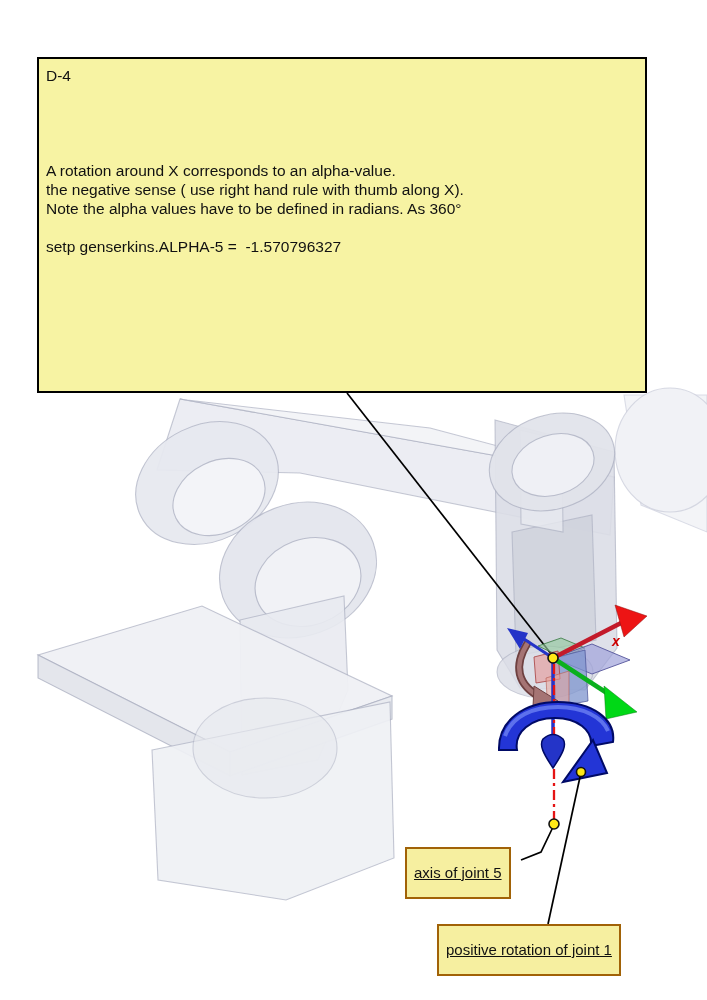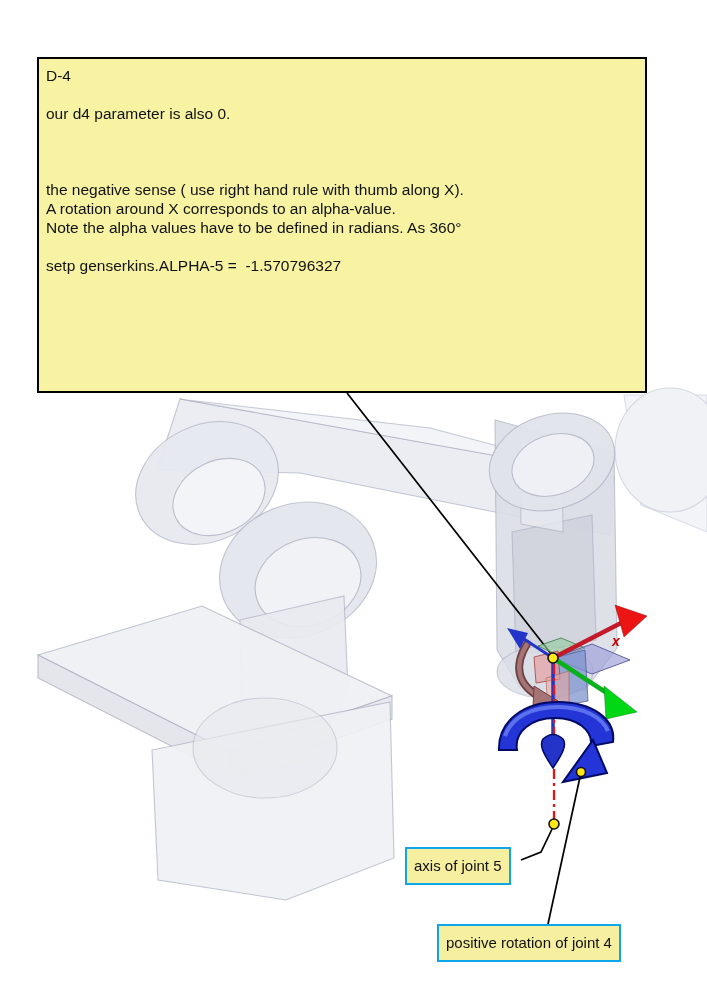--- a/index.html
+++ b/index.html
@@ -8,23 +8,23 @@
     font-family:"Liberation Sans", sans-serif;overflow:hidden;
   }
   #diagram-svg{position:absolute;left:0;top:0;}
   .note-box{
     position:absolute;left:37px;top:57px;width:610px;height:336px;
     box-sizing:border-box;border:2px solid #000;background:#f7f3a3;
     padding:7px 16px 0 7px;font-size:15.5px;line-height:19px;color:#111;
   }
   .note-box .line{white-space:pre;}
   .callout{
-    position:absolute;box-sizing:border-box;border:2px solid #0ea5e9;
+    position:absolute;box-sizing:border-box;border:2px solid #a16207;
     background:#f6efa0;font-size:15px;line-height:20px;color:#111;
-    padding:7px 7px;white-space:nowrap;
+    padding:14px 7px;white-space:nowrap;text-decoration:underline;
   }
   #callout-axis{left:405px;top:847px;}
   #callout-rotation{left:437px;top:924px;}
 </style>
 </head>
 <body>
 
 <div id="canvas">
 
   <svg id="diagram-svg" width="707" height="1000" viewBox="0 0 707 1000">
@@ -110,27 +110,26 @@
     <line x1="548" y1="924" x2="580" y2="777" stroke="#000" stroke-width="1.7"></line>
 
     <circle cx="553" cy="658" r="5" fill="#ffe816" stroke="#111" stroke-width="1.6"></circle>
     <circle cx="554" cy="824" r="5" fill="#ffe816" stroke="#111" stroke-width="1.6"></circle>
     <circle cx="581" cy="772" r="4.5" fill="#ffe816" stroke="#111" stroke-width="1.6"></circle>
   </svg>
 
   <div class="note-box">
       <div class="line">D-4</div>
       <div class="line">&nbsp;</div>
-      <div class="line">our d4 parameter is also 0.</div>
       <div class="line">&nbsp;</div>
       <div class="line">&nbsp;</div>
       <div class="line">&nbsp;</div>
+      <div class="line">A rotation around X corresponds to an alpha-value.</div>
       <div class="line">the negative sense ( use right hand rule with thumb along X).</div>
-      <div class="line">A rotation around X corresponds to an alpha-value.</div>
       <div class="line">Note the alpha values have to be defined in radians. As 360°</div>
       <div class="line">&nbsp;</div>
       <div class="line">setp genserkins.ALPHA-5 =  -1.570796327</div>
     </div>
 
   <div id="callout-axis" class="callout">axis of joint 5</div>
-  <div id="callout-rotation" class="callout">positive rotation of joint 4</div>
+  <div id="callout-rotation" class="callout">positive rotation of joint 1</div>
 
 </div>
 
 </body></html>

